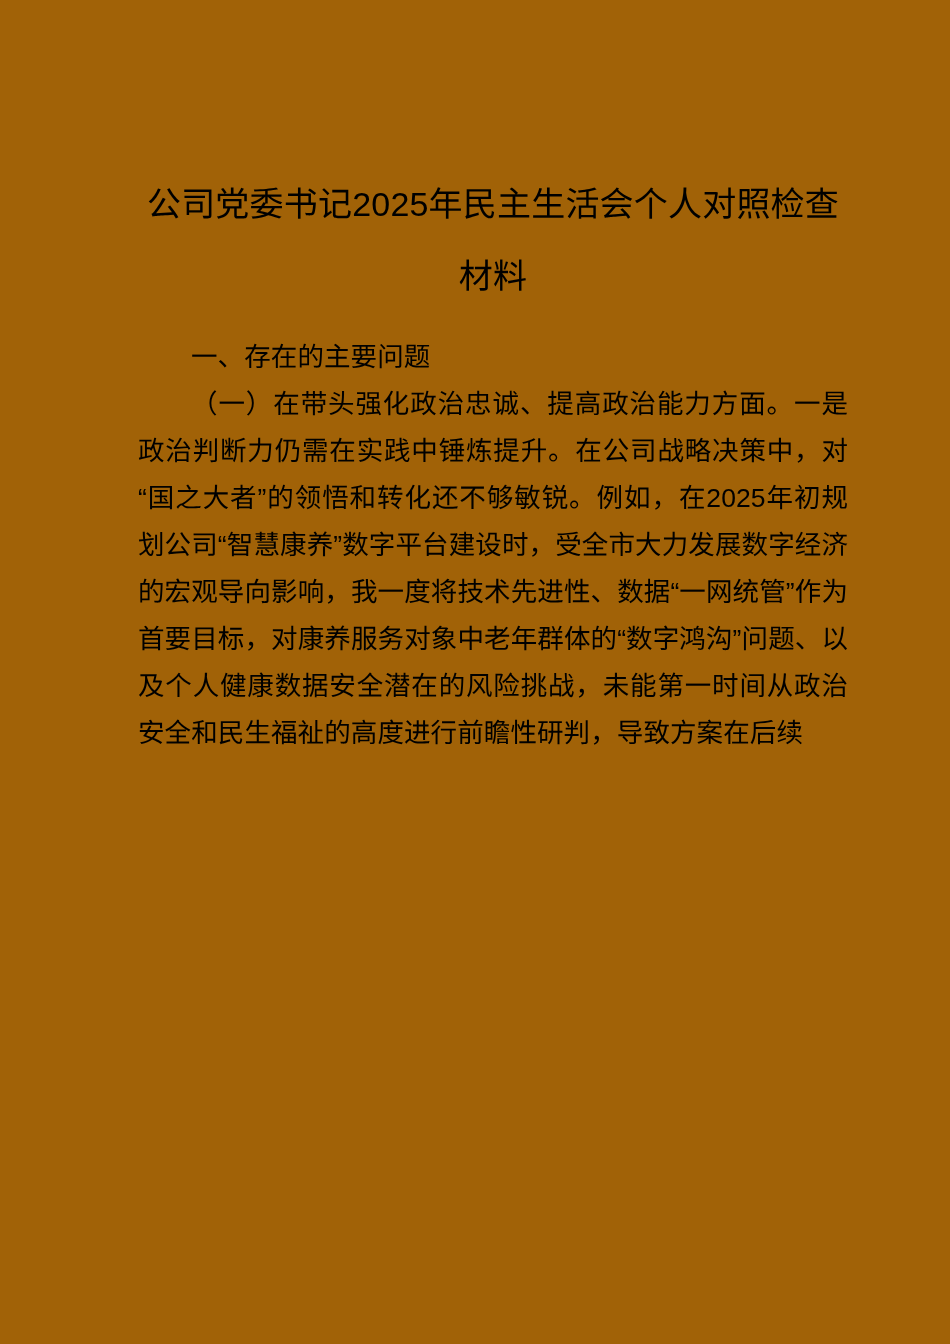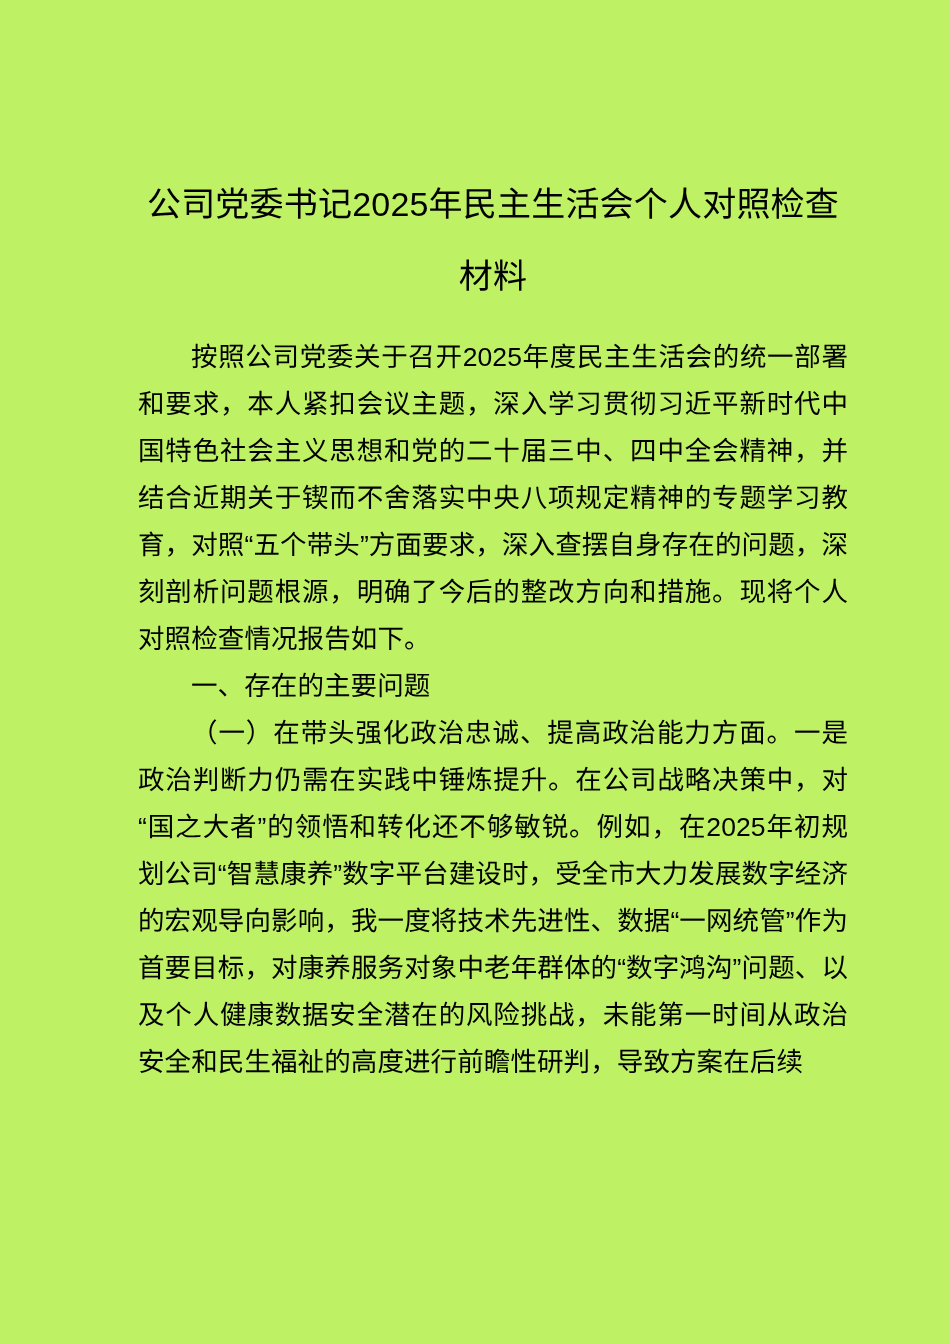--- a/index.html
+++ b/index.html
@@ -16,21 +16,21 @@
     color: #000000;
     -webkit-font-smoothing: antialiased;
   }
 
   .page {
     position: relative;
     width: 950px;
     height: 1344px;
     box-sizing: border-box;
     padding: 0;
-    background: #bef264;
+    background: #a16207;
   }
 
   .content {
     position: absolute;
     left: 138px;
     top: 168px;
     width: 710px;
   }
 
   
@@ -74,20 +74,19 @@
 </head>
 <body>
 
 <div class="page">
   <div class="content">
 
     <h1 class="doc-title">公司党委书记2025年民主生活会个人对照检查材料</h1>
 
     <div class="spacer-title"></div>
 
-    <p class="para indent">按照公司党委关于召开2025年度民主生活会的统一部署和要求，本人紧扣会议主题，深入学习贯彻习近平新时代中国特色社会主义思想和党的二十届三中、四中全会精神，并结合近期关于锲而不舍落实中央八项规定精神的专题学习教育，对照“五个带头”方面要求，深入查摆自身存在的问题，深刻剖析问题根源，明确了今后的整改方向和措施。现将个人对照检查情况报告如下。</p>
 
     <p class="para heading-line">一、存在的主要问题</p>
 
     <p class="para indent"><span class="bold-lead">（一）在带头强化政治忠诚、提高政治能力方面。</span><span>一是政治判断力仍需在实践中锤炼提升。在公司战略决策中，对“国之大者”的领悟和转化还不够敏锐。例如，在2025年初规划公司“智慧康养”数字平台建设时，受全市大力发展数字经济的宏观导向影响，我一度将技术先进性、数据“一网统管”作为首要目标，对康养服务对象中老年群体的“数字鸿沟”问题、以及个人健康数据安全潜在的风险挑战，未能第一时间从政治安全和民生福祉的高度进行前瞻性研判，导致方案在后续</span></p>
 
   </div>
 </div>
 
 </body></html>

